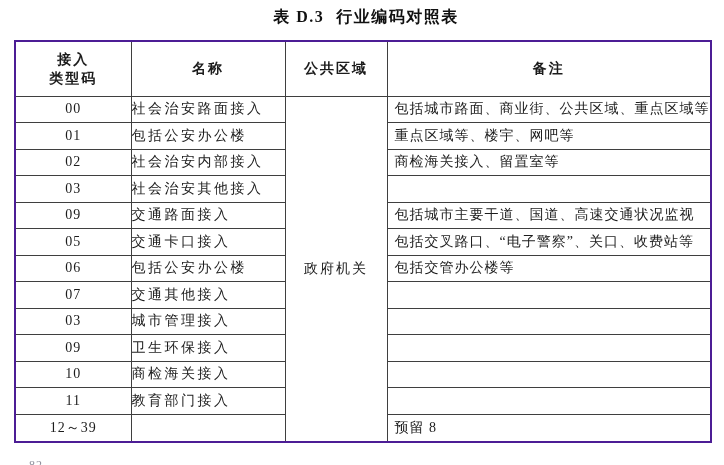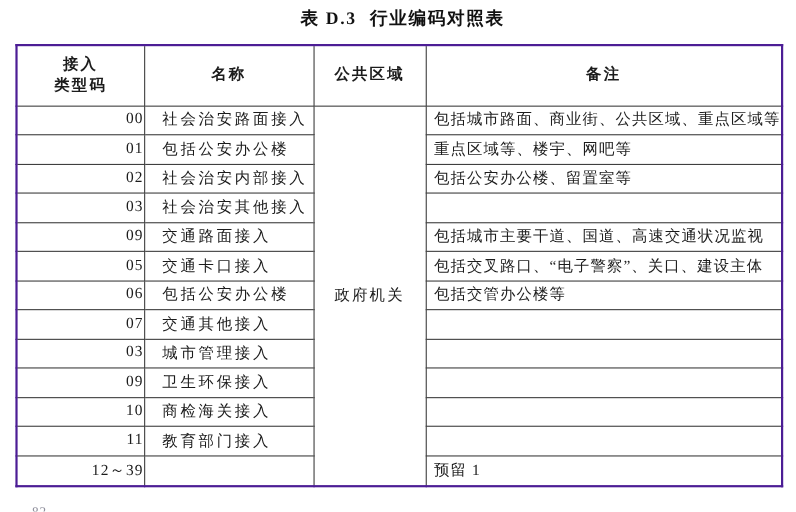--- a/index.html
+++ b/index.html
@@ -56,26 +56,26 @@
     text-align: center;
     font-weight: bold;
     letter-spacing: 2px;
     line-height: 19px;
   }
   .col-code  { width: 116px; }
   .col-name  { width: 154px; }
   .col-build { width: 102px; }
   .col-note  { width: 324px; }
   td.cell-code {
-    text-align: right;
+    text-align: center;
     letter-spacing: 1px;
   }
   td.cell-name {
     text-align: left;
-    padding-left: 16px;
+    padding-left: 0;
     letter-spacing: 2.5px;
   }
   td.cell-builder {
     text-align: center;
     letter-spacing: 2px;
     margin-left: 25px;
   }
   td.cell-remark {
     text-align: left;
     padding-left: 7px;
@@ -125,36 +125,36 @@
         <td class="cell-remark">包括城市路面、商业街、公共区域、重点区域等</td>
       </tr>
       <tr>
         <td class="cell-code">01</td>
         <td class="cell-name">包括公安办公楼</td>
         <td class="cell-remark">重点区域等、楼宇、网吧等</td>
       </tr>
       <tr>
         <td class="cell-code">02</td>
         <td class="cell-name">社会治安内部接入</td>
-        <td class="cell-remark">包括公安办公楼、留置室等</td>
+        <td class="cell-remark">商检海关接入、留置室等</td>
       </tr>
       <tr>
         <td class="cell-code">03</td>
         <td class="cell-name">社会治安其他接入</td>
         <td class="cell-remark"></td>
       </tr>
       <tr>
         <td class="cell-code">09</td>
         <td class="cell-name">交通路面接入</td>
         <td class="cell-remark">包括城市主要干道、国道、高速交通状况监视</td>
       </tr>
       <tr>
         <td class="cell-code">05</td>
         <td class="cell-name">交通卡口接入</td>
-        <td class="cell-remark">包括交叉路口、“电子警察”、关口、建设主体</td>
+        <td class="cell-remark">包括交叉路口、“电子警察”、关口、收费站等</td>
       </tr>
       <tr>
         <td class="cell-code">06</td>
         <td class="cell-name">包括公安办公楼</td>
         <td class="cell-remark">包括交管办公楼等</td>
       </tr>
       <tr>
         <td class="cell-code">07</td>
         <td class="cell-name">交通其他接入</td>
         <td class="cell-remark"></td>
@@ -175,20 +175,20 @@
         <td class="cell-remark"></td>
       </tr>
       <tr>
         <td class="cell-code">11</td>
         <td class="cell-name">教育部门接入</td>
         <td class="cell-remark"></td>
       </tr>
       <tr class="last-row">
         <td class="cell-code">12～39</td>
         <td class="cell-name"></td>
-        <td class="cell-remark">预留 1</td>
+        <td class="cell-remark">预留 8</td>
       </tr>
     </tbody>
   </table>
 
   <div class="page-number">82</div>
 
 </div>
 
 </body></html>

